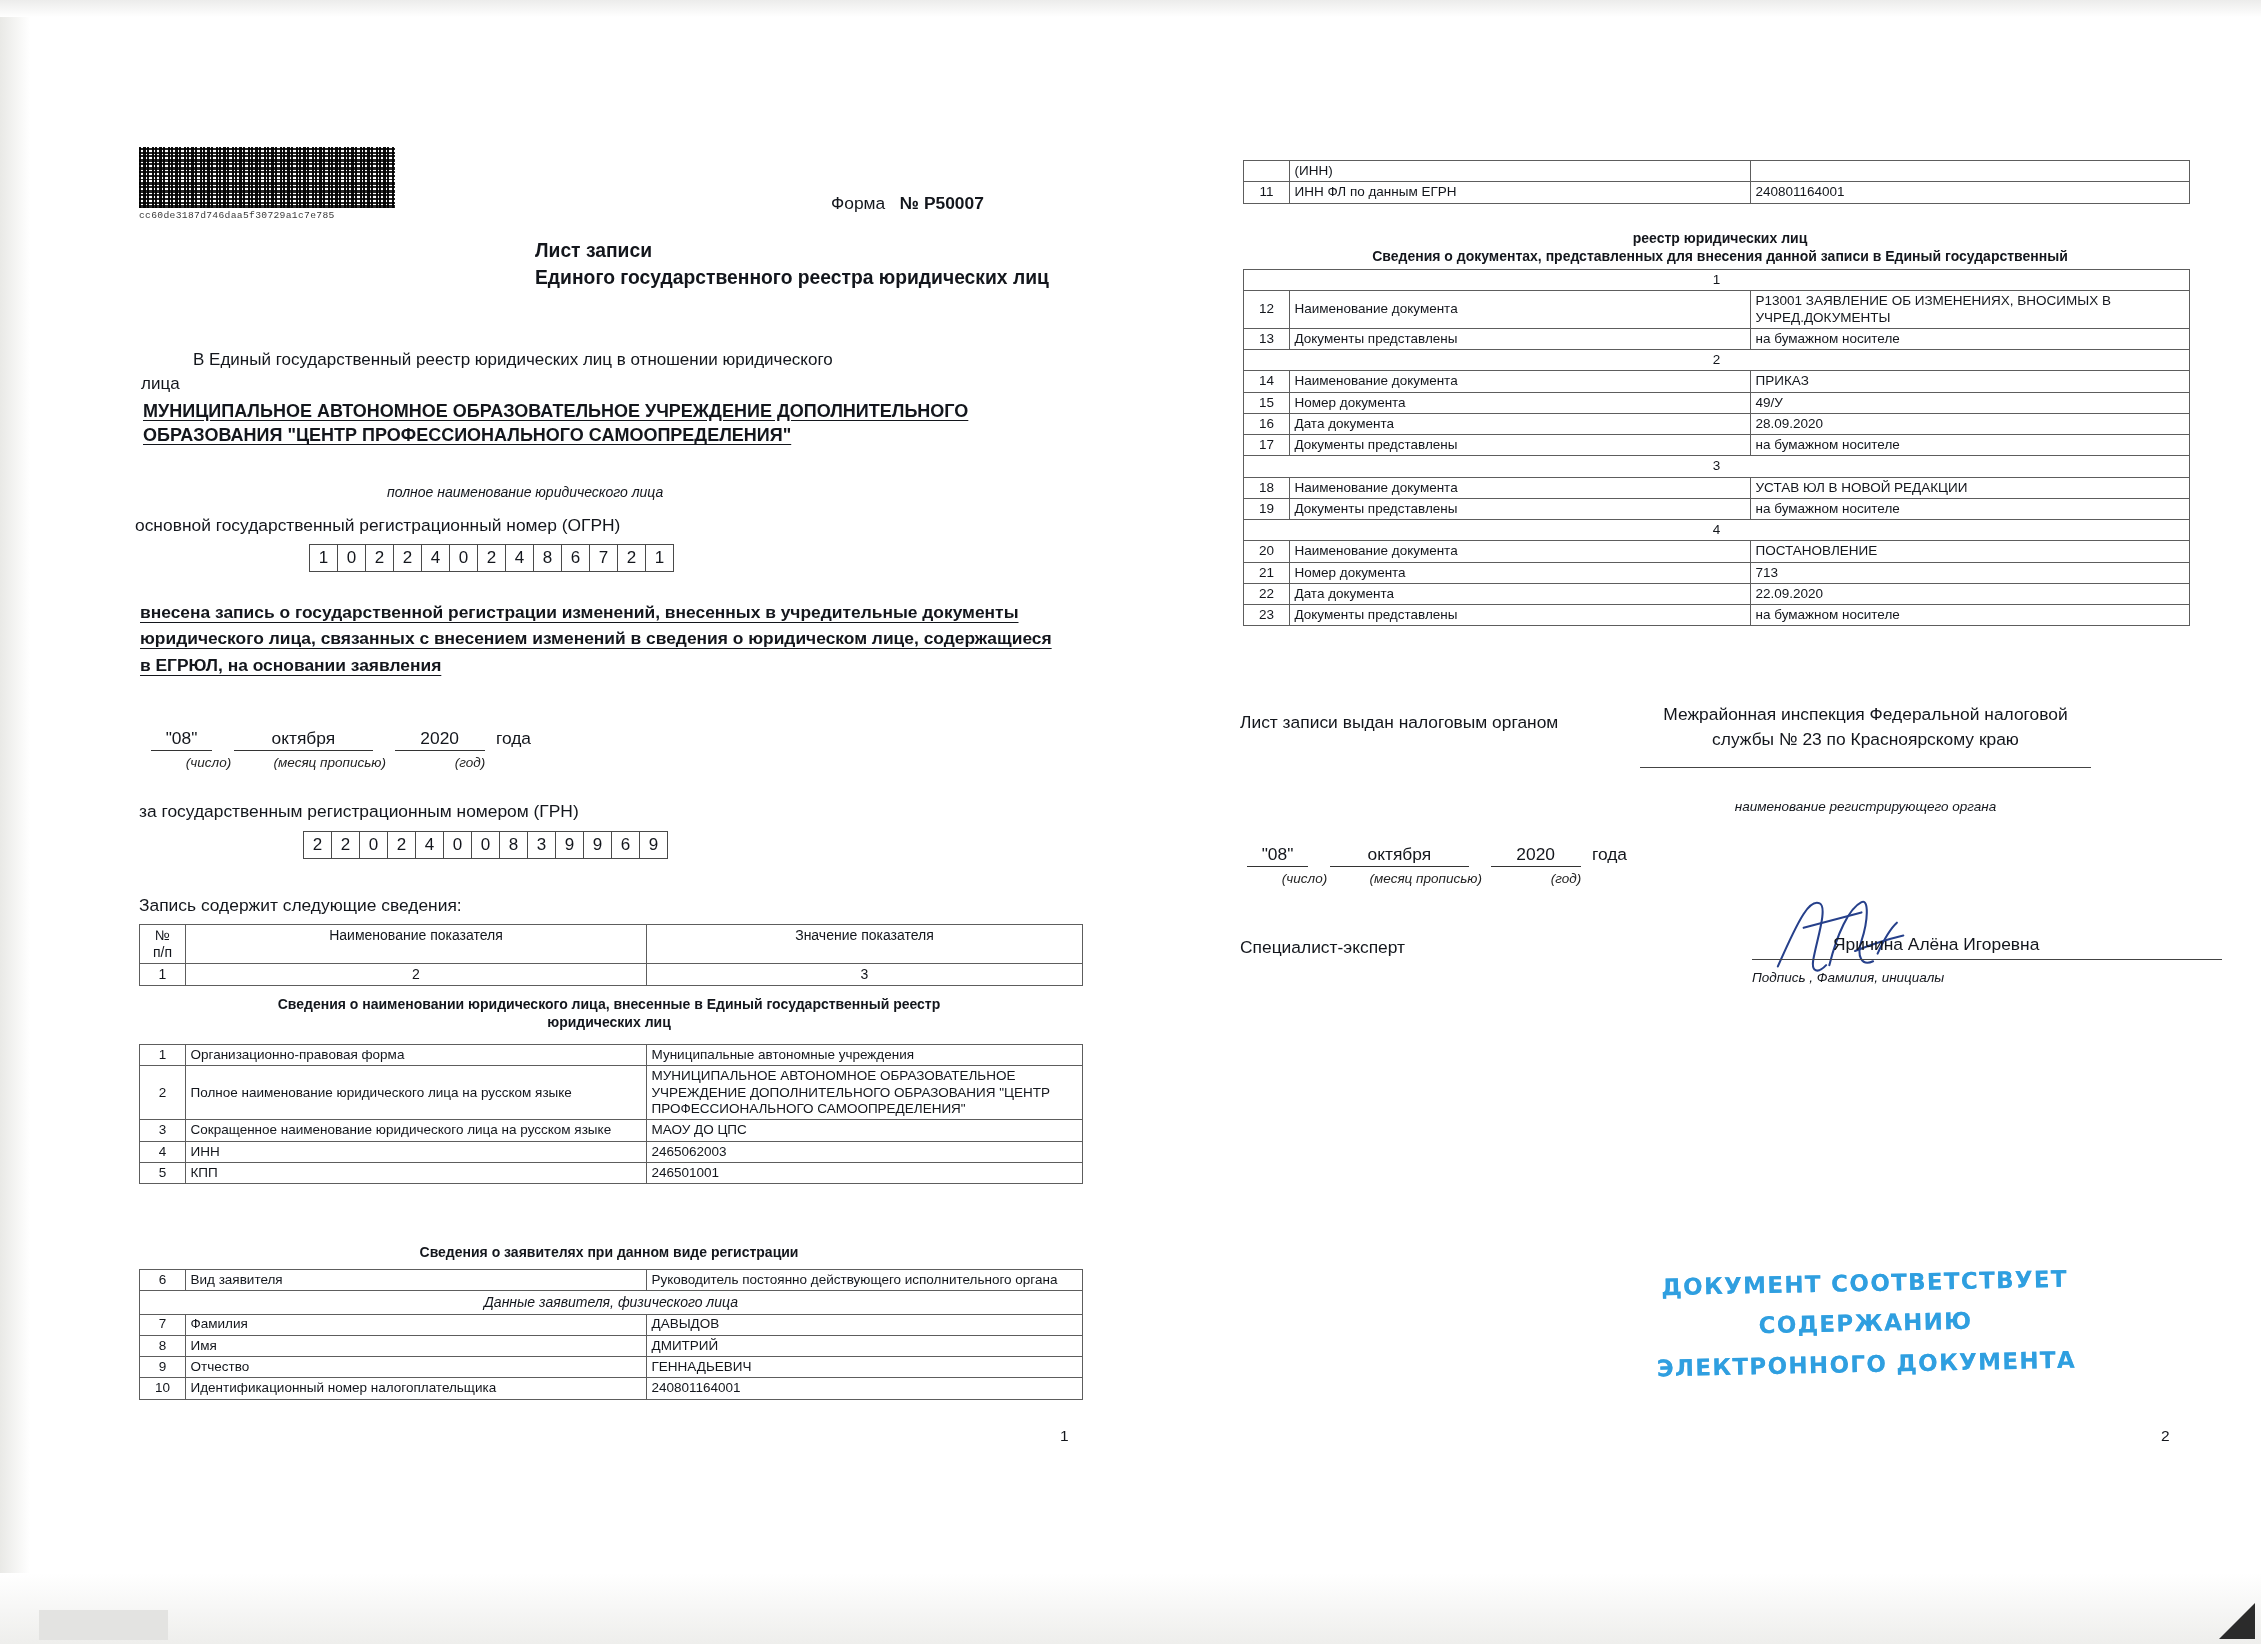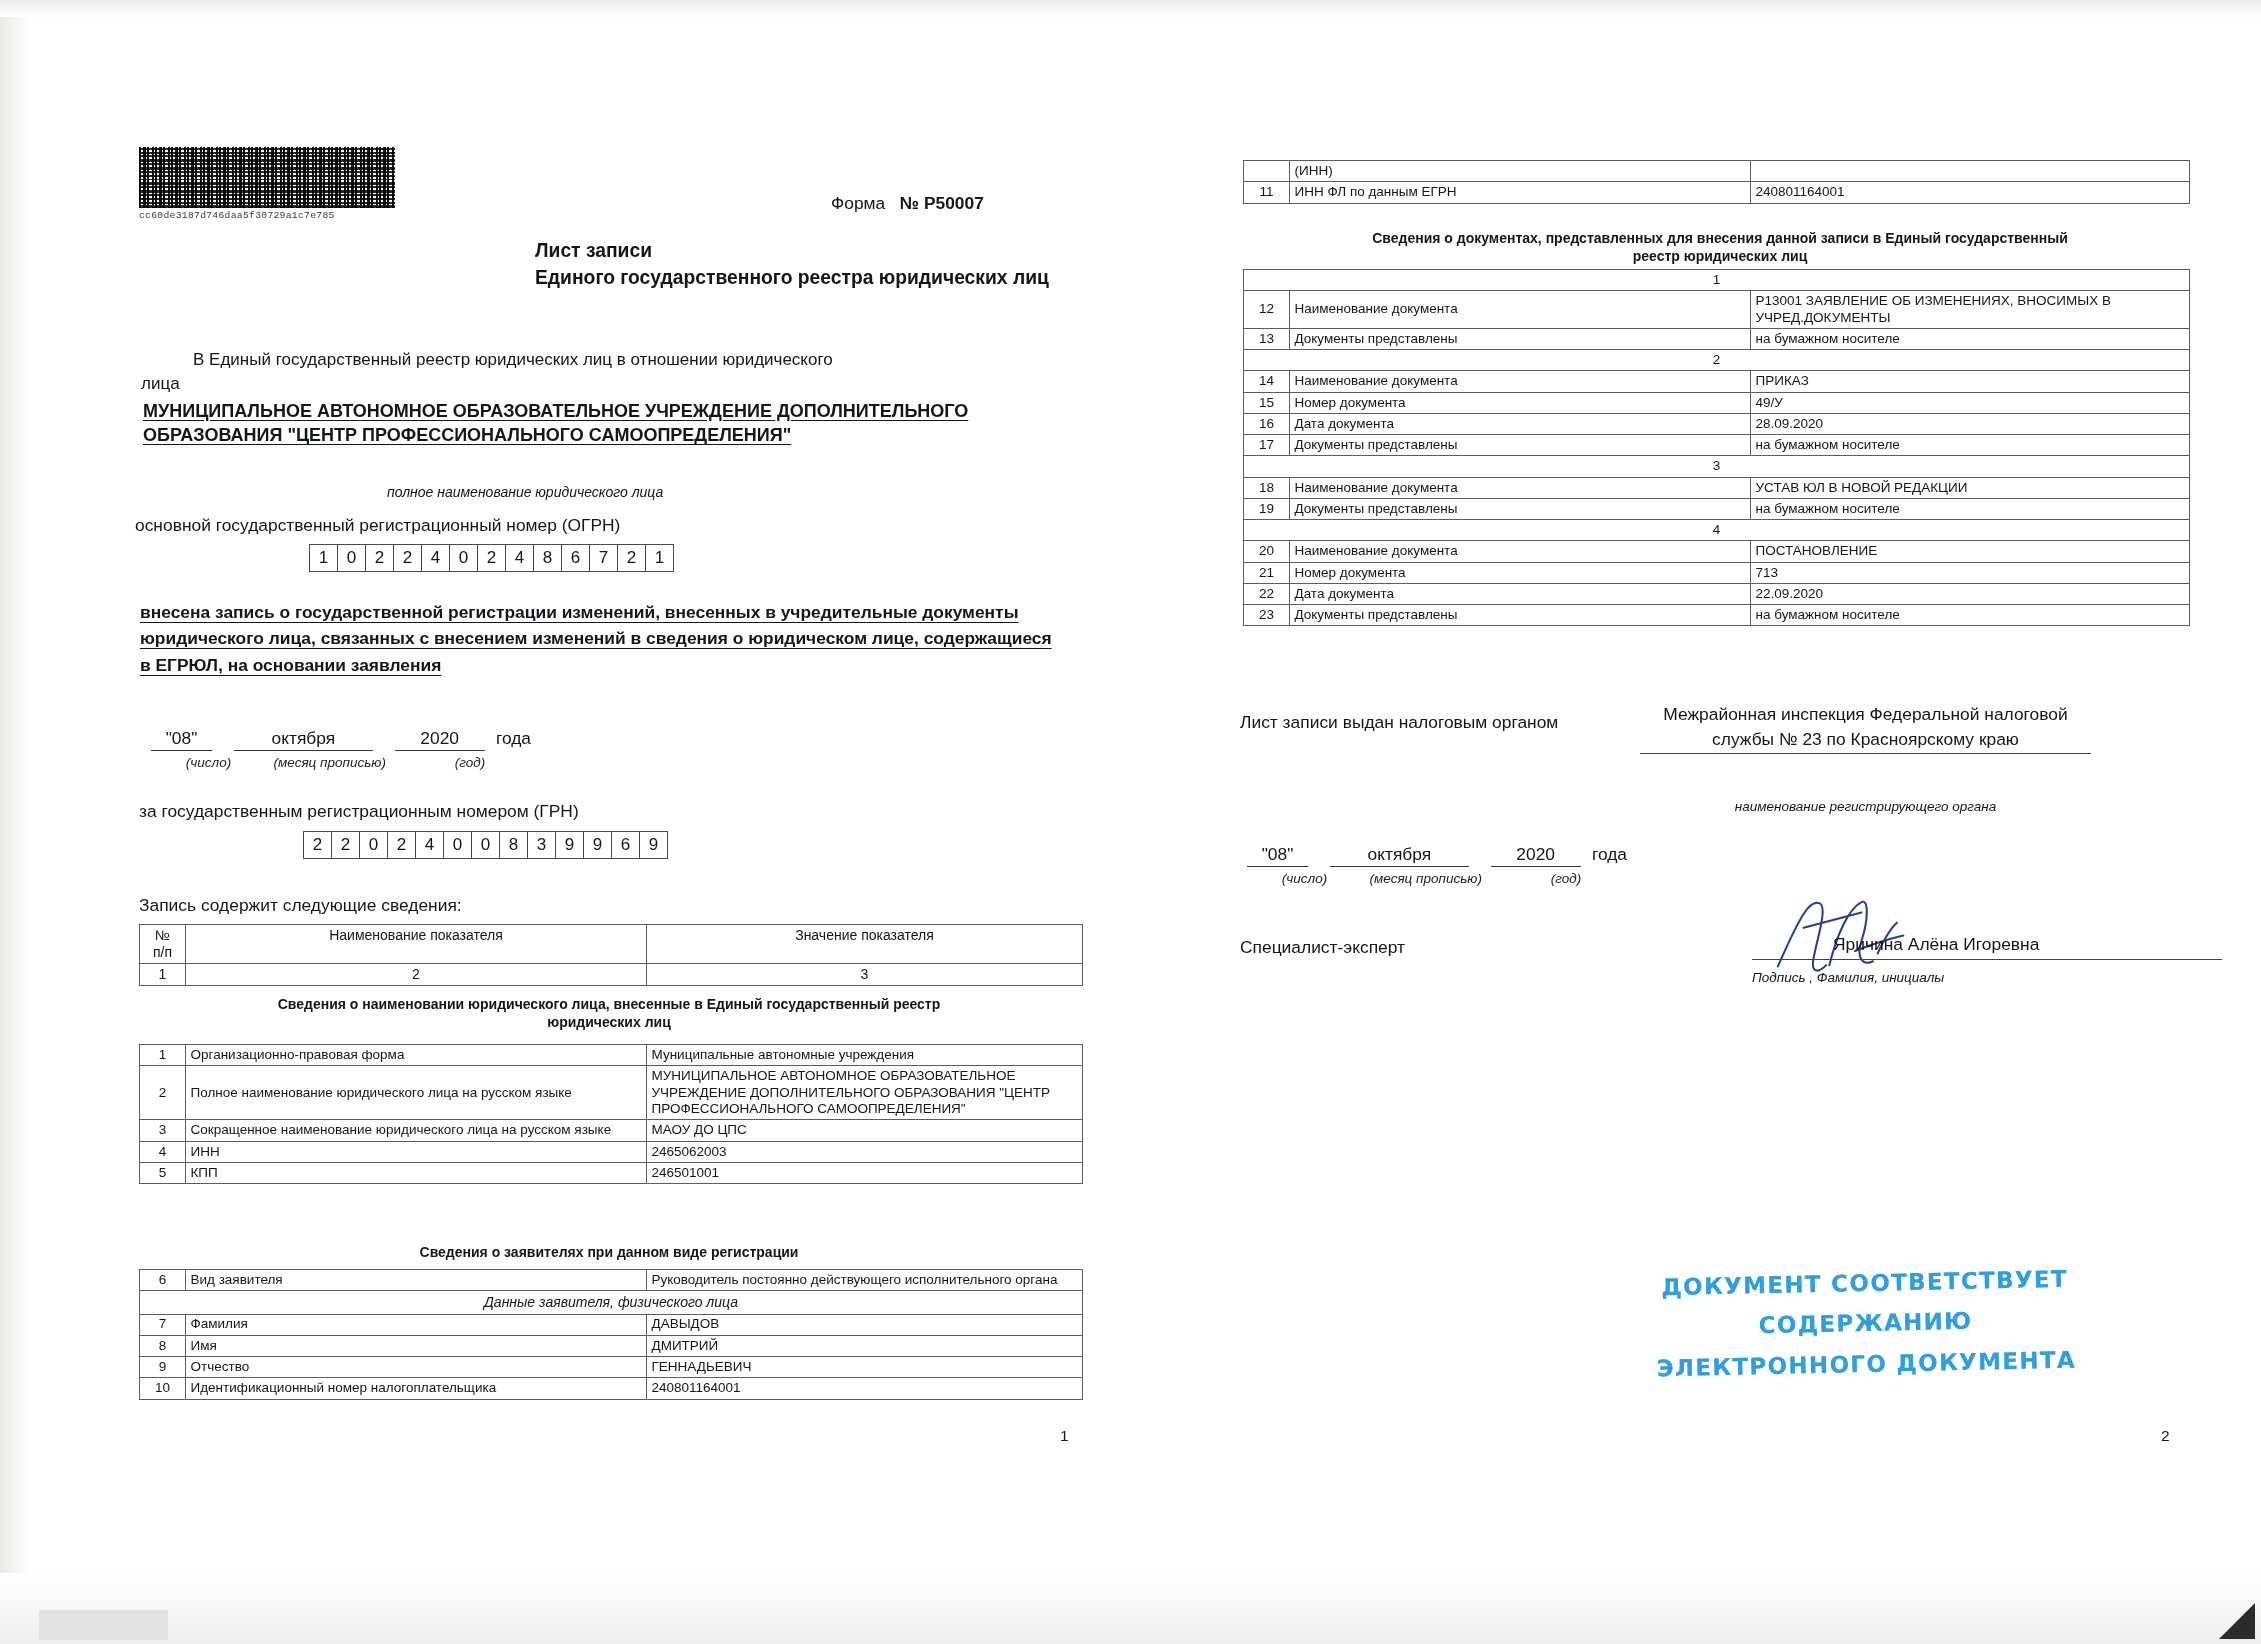--- a/index.html
+++ b/index.html
@@ -256,21 +256,21 @@
     font-size: 17.4px;
   }
   .tax-org {
     position: absolute;
     left: 1640px; top: 702px;
     width: 451px;
     font-size: 17.4px;
     text-align: center;
     line-height: 1.45;
     border-bottom: 0.6px solid #444;
-    padding-bottom: 1px;
+    padding-bottom: 15px;
   }
   .tax-org-caption {
     position: absolute;
     left: 1640px; top: 799px;
     width: 451px;
     text-align: center;
     font-size: 13.5px;
     font-style: italic;
   }
 
@@ -513,22 +513,22 @@
       <tr>
         <td class="c-num">11</td>
         <td class="c-lbl">ИНН ФЛ по данным ЕГРН</td>
         <td>240801164001</td>
       </tr>
     </tbody>
       </table>
   </div>
 
   <div class="sec-caption cap-docs">
+    <div>реестр юридических лиц</div>
     <div>Сведения о документах, представленных для внесения данной записи в Единый государственный</div>
-    <div>реестр юридических лиц</div>
   </div>
 
   <div class="tbl-wrap docs-tbl">
     <table class="doc">
 
       <tbody>
           <tr>
         <td colspan="3" class="center">1</td>
       </tr>
       <tr>

